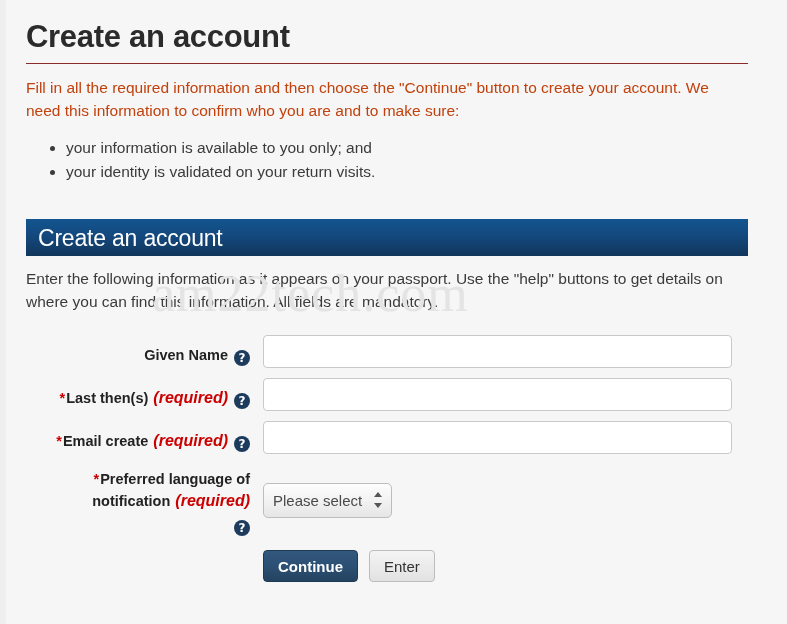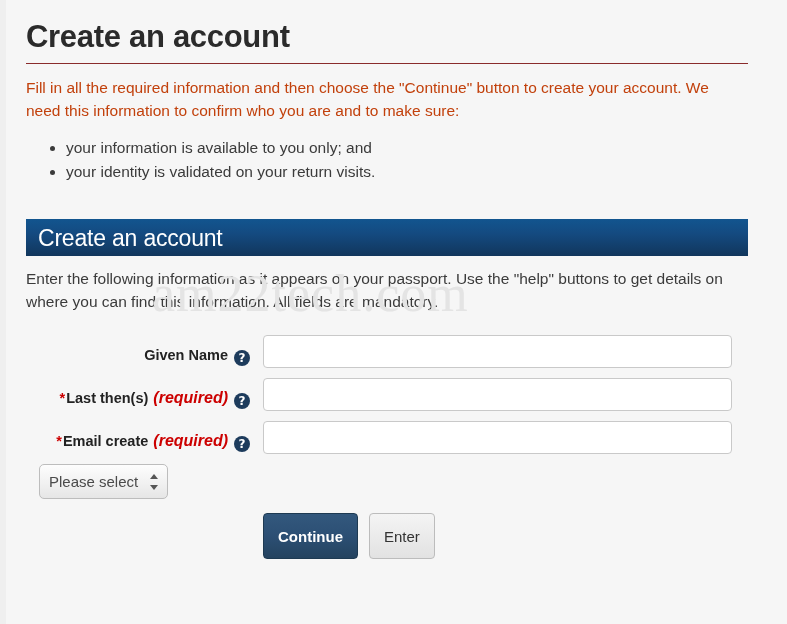--- a/index.html
+++ b/index.html
@@ -259,21 +259,21 @@
     margin-left: 237px;
     gap: 11px;
   }
   .btn {
     font-family: "Liberation Sans", sans-serif;
     font-size: 15px;
     border-radius: 4px;
     cursor: pointer;
     box-sizing: border-box;
     padding: 0 14px;
-    height: 46px;
+    height: 32px;
     line-height: 31px;
   }
   .btn-primary {
     background: linear-gradient(to bottom, #33587d 0%, #2c4f74 50%, #24435f 100%);
     border: 1px solid #1e3a52;
     color: #ffffff;
     font-weight: bold;
   }
   .btn-secondary {
     background: linear-gradient(to bottom, #f4f4f4 0%, #ebebeb 50%, #e2e2e2 100%);
@@ -334,20 +334,26 @@
         <div class="form-row">
           <div class="label-col">
             <span class="req-star">*</span><span class="field-label">Email create</span><span class="req-text">(required)</span><span class="help-icon">?</span>
           </div>
           <div class="input-col">
             <input class="text-input" type="text" value="" placeholder="" style="">
           </div>
         </div>
 
         <div class="form-row">
+          <div class="label-col multi">
+            <span class="req-star">*</span><span class="field-label">Preferred language of</span>
+            <br>
+            <span class="field-label">notification</span><span class="req-text">(required)</span>
+            <span class="label-help-line"><span class="help-icon">?</span></span>
+          </div>
           <div class="input-col">
             <span class="select-wrap">
               <select class="lang-select">
                 <option>Please select</option>
               </select>
               <span class="select-arrows">
                 <span class="up"></span>
                 <span class="dn"></span>
               </span>
             </span>

